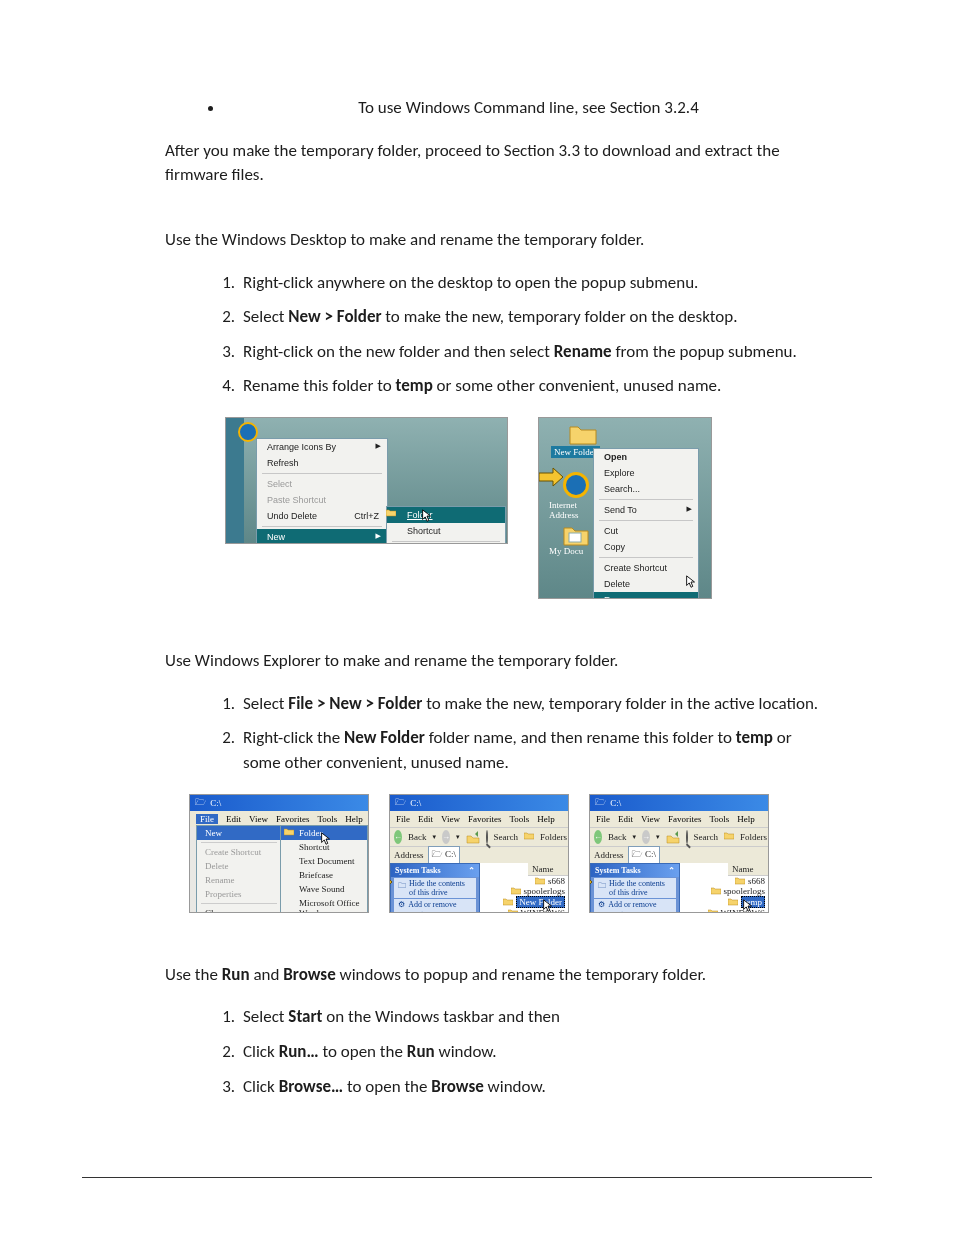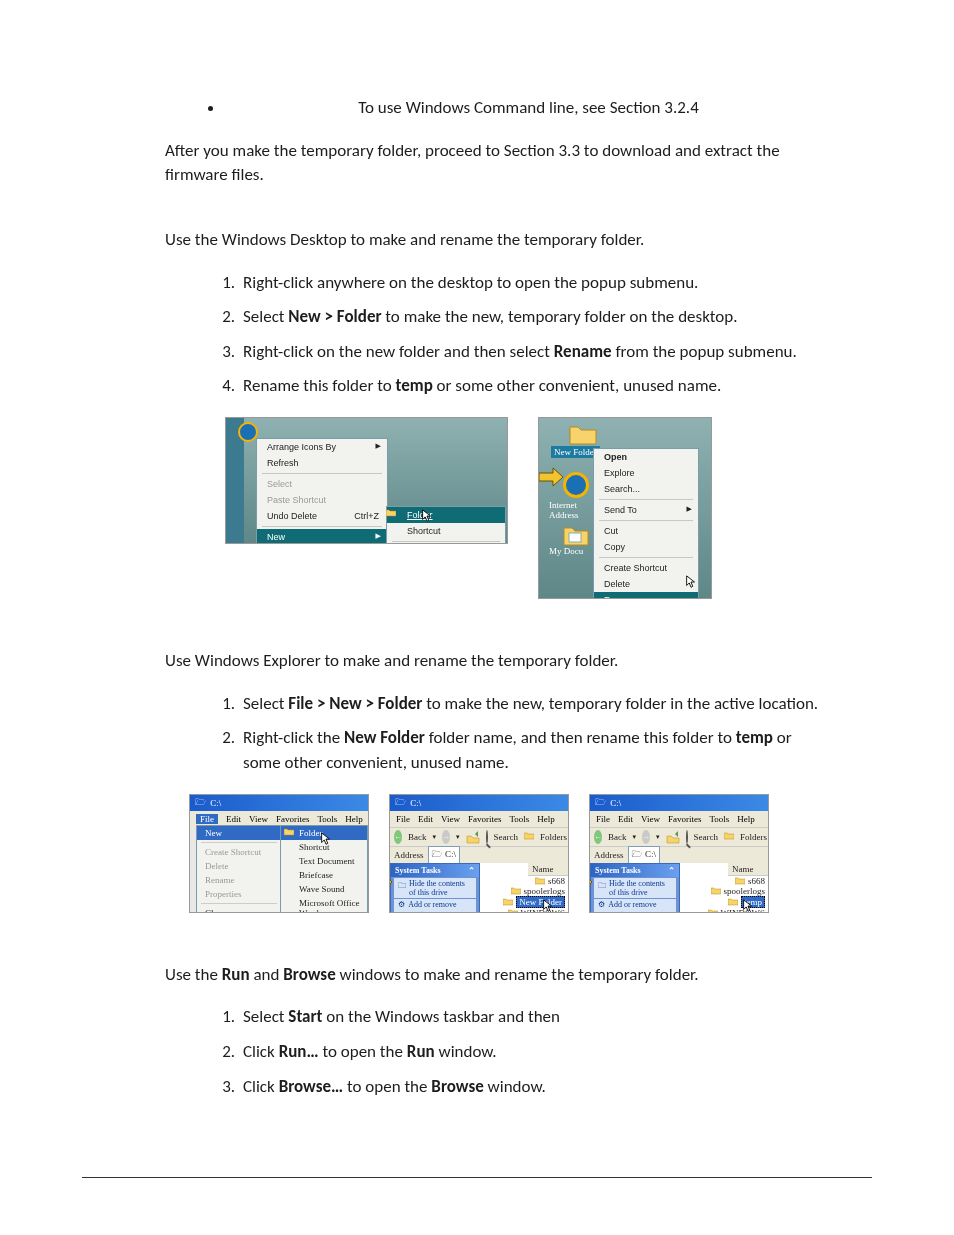--- a/index.html
+++ b/index.html
@@ -417,21 +417,21 @@
             </div>
         </div>
       </div>
       <div class="cursor" style="left:152px; top:101px;"><svg viewBox="0 0 12 16">
             <path d="M1 1 L1 12 L4 9 L6 14 L8 13 L6 8 L10 8 Z" fill="#fff" stroke="#000" stroke-width="1"></path>
           </svg></div>
     </div>
   </div>
 
   <p class="para" style="margin-top:50px;">
-    <span>Use the </span><strong>Run</strong><span> and </span><strong>Browse</strong><span> windows to make and rename the temporary folder.</span>
+    <span>Use the </span><strong>Run</strong><span> and </span><strong>Browse</strong><span> windows to popup and rename the temporary folder.</span>
   </p>
 
   <ol class="ol">
     <li><span>Select </span><strong>Start</strong><span> on the Windows taskbar and then</span></li>
     <li><span>Click </span><strong>Run…</strong><span> to open the </span><strong>Run</strong><span> window.</span></li>
     <li><span>Click </span><strong>Browse…</strong><span> to open the </span><strong>Browse</strong><span> window.</span></li>
   </ol>
 
 </div>
 <div class="footer-line" style="margin:0 82px;"></div>

